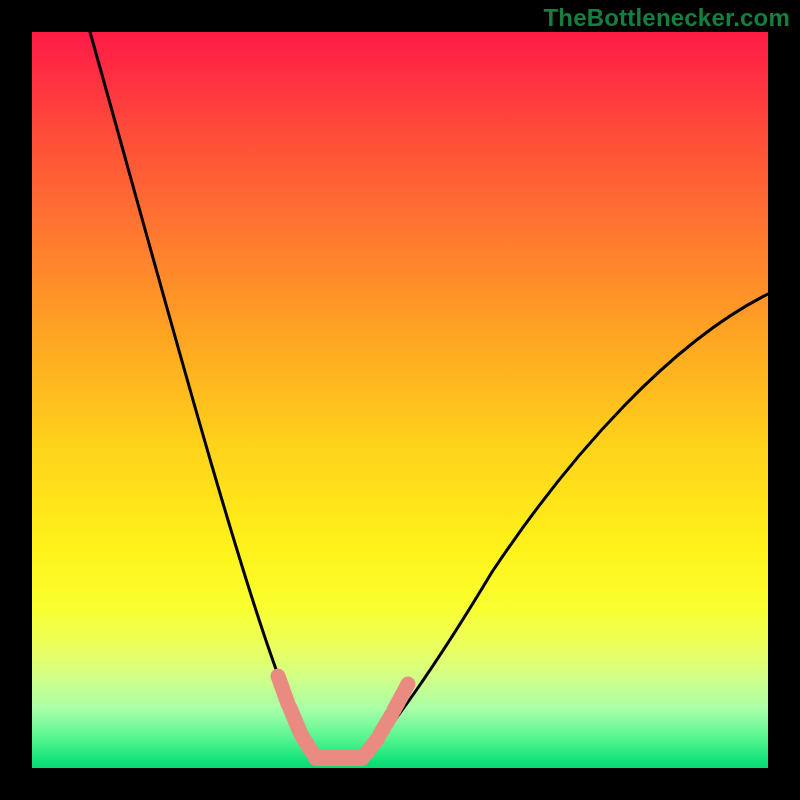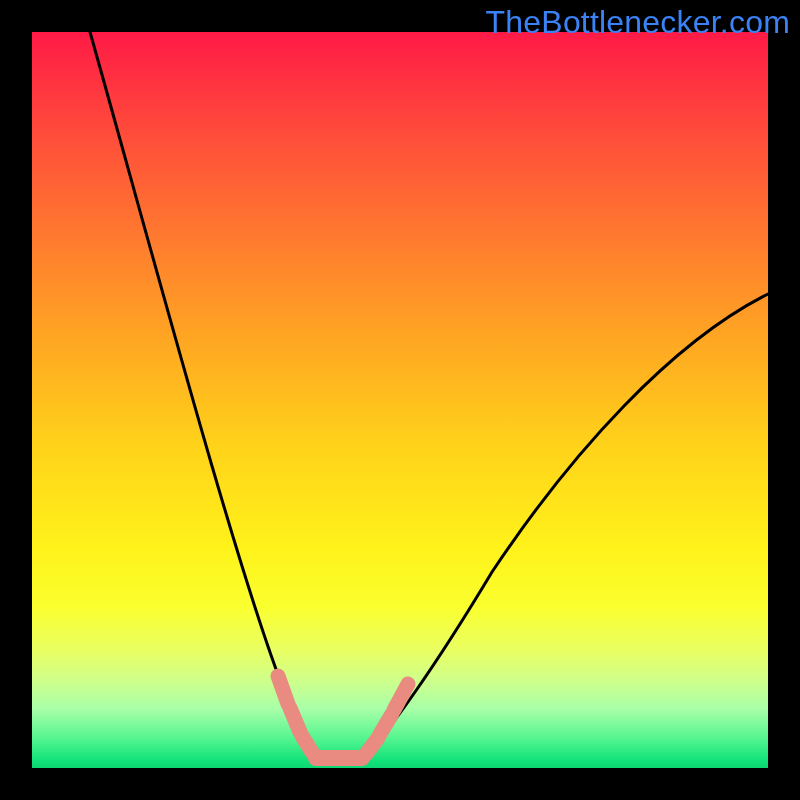--- a/index.html
+++ b/index.html
@@ -12,24 +12,24 @@
   }
   .container {
     position: relative;
     width: 800px;
     height: 800px;
   }
   .watermark {
     position: absolute;
     top: 4px;
     right: 10px;
-    color: #3b82f6;
+    color: #15803d;
     font-family: Arial, Helvetica, sans-serif;
-    font-size: 32px;
-    font-weight: 400;
+    font-size: 24px;
+    font-weight: 700;
     letter-spacing: 0.2px;
     z-index: 10;
   }
   .plot-area {
     position: absolute;
     left: 32px;
     top: 32px;
     width: 736px;
     height: 736px;
     background: linear-gradient(

